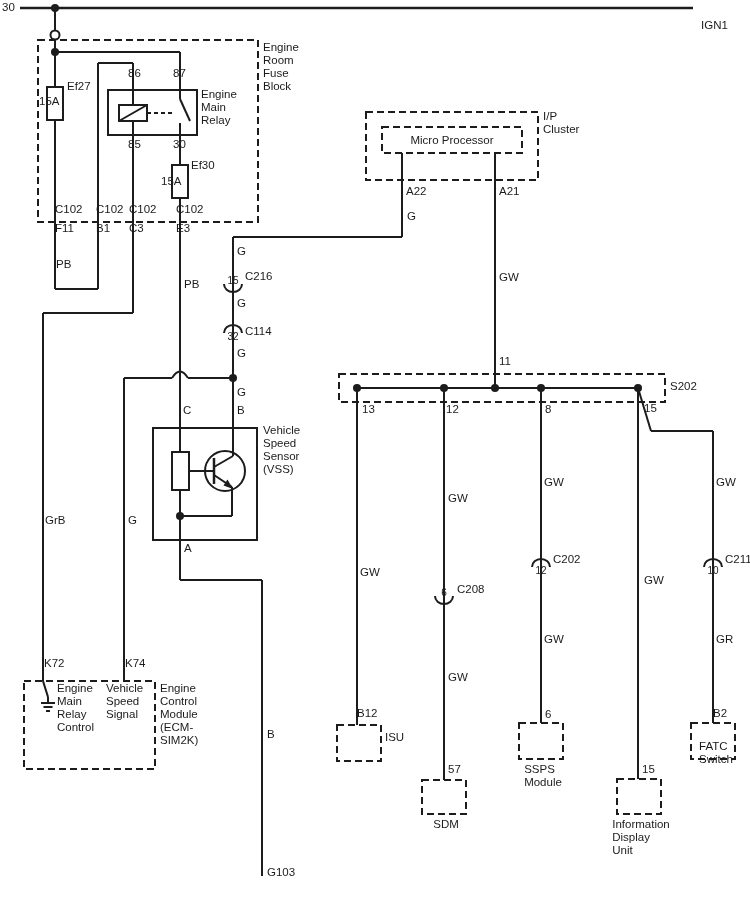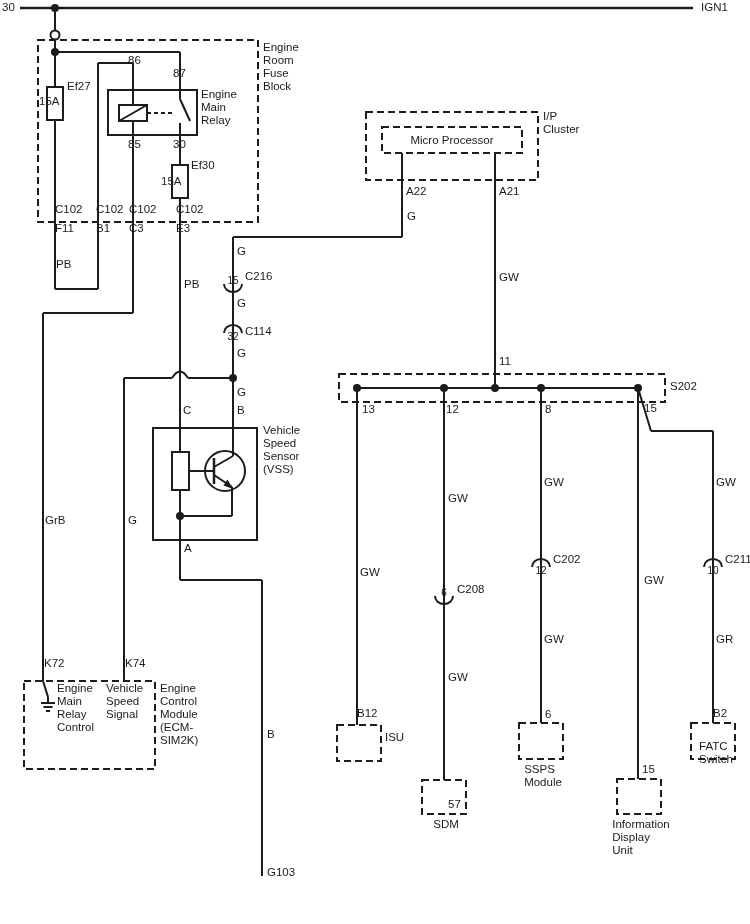--- a/index.html
+++ b/index.html
@@ -154,35 +154,35 @@
     <rect x="337" y="725" width="44" height="36" stroke-dasharray="7,4"></rect>
     <rect x="422" y="780" width="44" height="34" stroke-dasharray="7,4"></rect>
     <rect x="519" y="723" width="44" height="36" stroke-dasharray="7,4"></rect>
     <rect x="617" y="779" width="44" height="35" stroke-dasharray="7,4"></rect>
     <rect x="691" y="723" width="44" height="36" stroke-dasharray="7,4"></rect>
 
     <rect x="24" y="681" width="131" height="88" stroke-dasharray="7,4"></rect>
   </svg>
 
   <div class="lbl" style="left:2px;top:1px">30</div>
-  <div class="lbl" style="left:701px;top:1px">IGN1</div>
+  <div class="lbl" style="left:701px;top:19px">IGN1</div>
   <div class="lbl" style="left:1px;top:879px">31</div>
   <div class="lbl" style="left:704px;top:879px">GND</div>
   <div class="lbl" style="left:267px;top:866px">G103</div>
   <div class="lbl" style="left:682px;top:906px">L7B25311</div>
 
   <div class="lbl" style="left:263px;top:41px">Engine
 Room
 Fuse
 Block</div>
   <div class="lbl" style="left:67px;top:80px">Ef27</div>
   <div class="lbl" style="left:39px;top:95px">15A</div>
   <div class="lbl" style="left:191px;top:159px">Ef30</div>
   <div class="lbl" style="left:161px;top:175px">15A</div>
-  <div class="lbl" style="left:128px;top:54px">86</div>
+  <div class="lbl" style="left:128px;top:67px">86</div>
   <div class="lbl" style="left:173px;top:67px">87</div>
   <div class="lbl" style="left:128px;top:138px">85</div>
   <div class="lbl" style="left:173px;top:138px">30</div>
   <div class="lbl" style="left:201px;top:88px">Engine
 Main
 Relay</div>
 
   <div class="lbl" style="left:55px;top:203px">C102</div>
   <div class="lbl" style="left:96px;top:203px">C102</div>
   <div class="lbl" style="left:129px;top:203px">C102</div>
@@ -240,21 +240,21 @@
   <div class="lbl" style="left:553px;top:553px">C202</div>
   <div class="lbl" style="left:544px;top:633px">GW</div>
   <div class="lbl" style="left:644px;top:574px">GW</div>
   <div class="lbl" style="left:716px;top:476px">GW</div>
   <div class="lbl sm cc" style="left:713px;top:570px">10</div>
   <div class="lbl" style="left:725px;top:553px">C211</div>
   <div class="lbl" style="left:716px;top:633px">GR</div>
 
   <div class="lbl" style="left:357px;top:707px">B12</div>
   <div class="lbl" style="left:385px;top:731px">ISU</div>
-  <div class="lbl" style="left:448px;top:798px">57</div>
+  <div class="lbl" style="left:448px;top:763px">57</div>
   <div class="lbl cx" style="left:446px;top:818px">SDM</div>
   <div class="lbl" style="left:545px;top:708px">6</div>
   <div class="lbl cx" style="left:543px;top:763px">SSPS
 Module</div>
   <div class="lbl" style="left:642px;top:763px">15</div>
   <div class="lbl cx" style="left:641px;top:818px">Information
 Display
 Unit</div>
   <div class="lbl" style="left:713px;top:707px">B2</div>
   <div class="lbl cx" style="left:716px;top:740px">FATC

